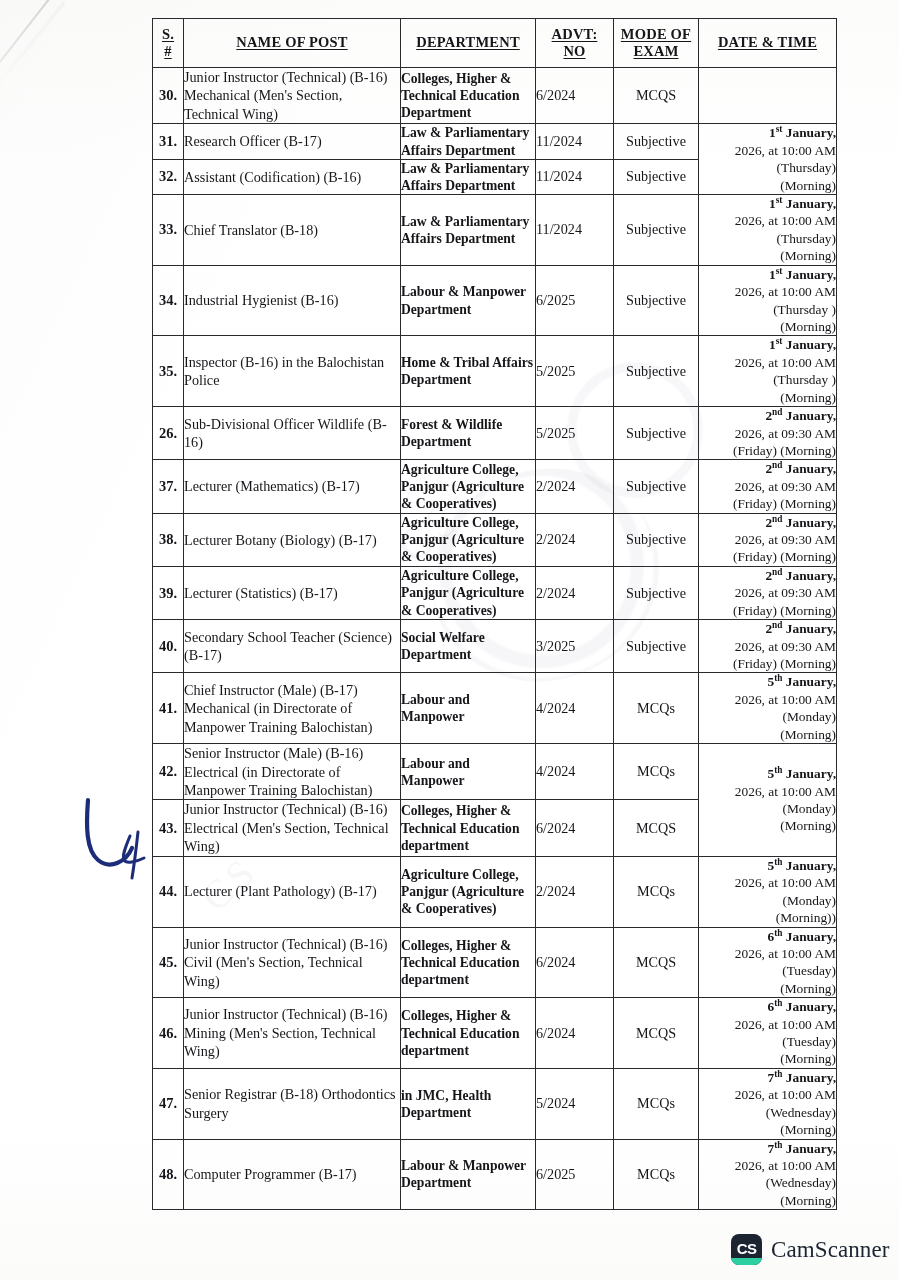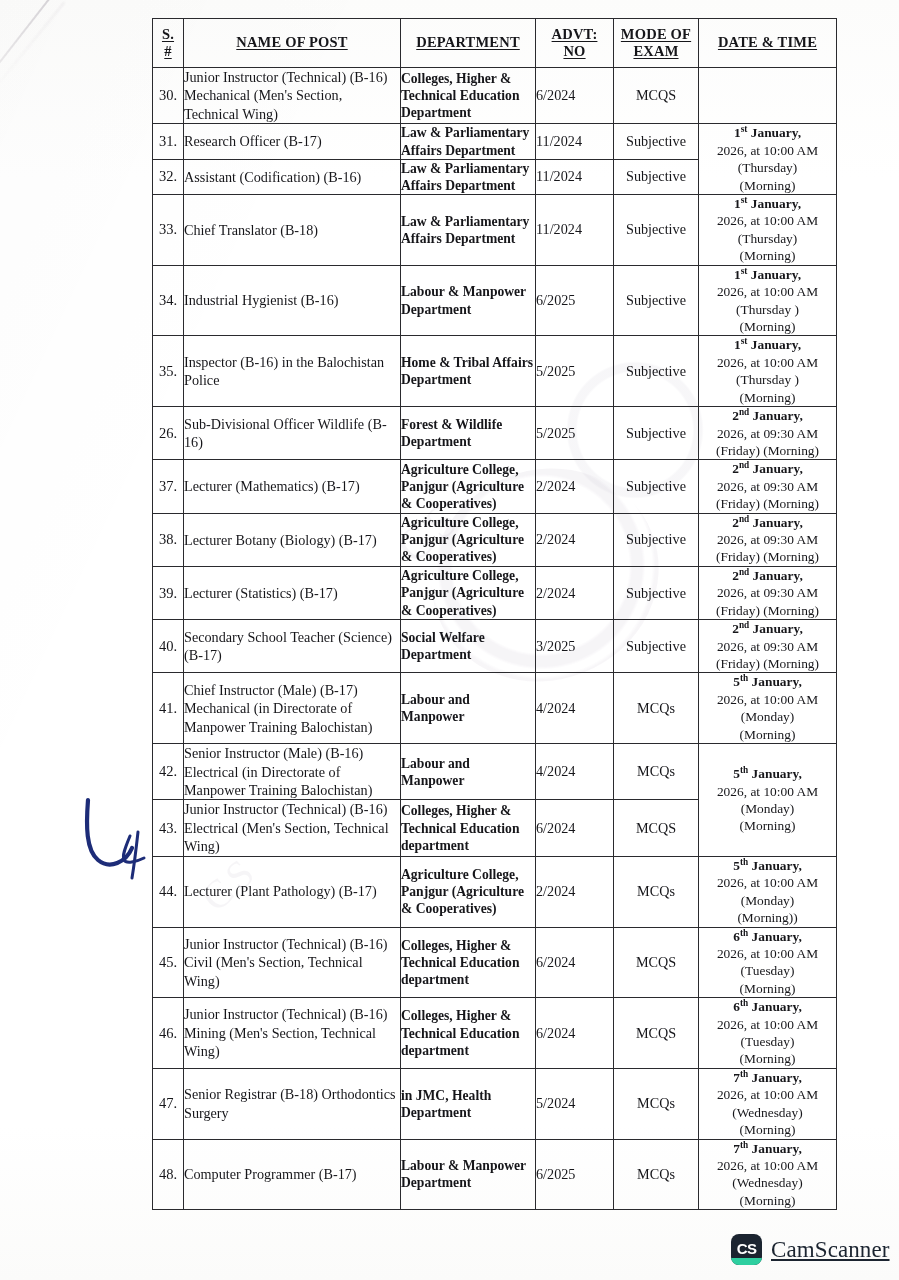--- a/index.html
+++ b/index.html
@@ -153,21 +153,21 @@
   thead th .u {
     text-decoration: underline;
     text-underline-offset: 2px;
   }
   th.sn-head .u { display: block; }
 
   
   td.sn {
     text-align: center;
     font-size: 14.5px;
-    font-weight: normal;
+    font-weight: bold;
     padding: 0 2px;
   }
   td.post {
     font-size: 14.2px;
     line-height: 1.30;
     padding: 5px 6px 5px 9px;
     text-align: left;
   }
   td.dept {
     font-size: 13.6px;
@@ -179,21 +179,21 @@
   }
   td.advt {
     text-align: left;
     font-size: 14.2px;
   }
   td.mode {
     text-align: center;
     font-size: 14.2px;
   }
   td.date {
-    text-align: center;
+    text-align: right;
     font-size: 13.4px;
     line-height: 1.30;
     padding: 4px 3px;
   }
   td.date .d-bold {
     font-weight: bold;
   }
   td.date sup {
     font-size: 9.3px;
     vertical-align: super;
@@ -235,21 +235,20 @@
     font-weight: bold;
     font-size: 15px;
     letter-spacing: -0.6px;
     margin-bottom: 2px;
   }
   .cs-word {
     font-family: "Liberation Serif", serif;
     font-size: 23px;
     color: #1b2430;
     letter-spacing: 0.1px;
-    text-decoration: underline;
   }
 </style>
 </head>
 <body>
 
 <div class="page">
 
   <div class="fold-line"></div>
   <div class="fold-line2"></div>
 

